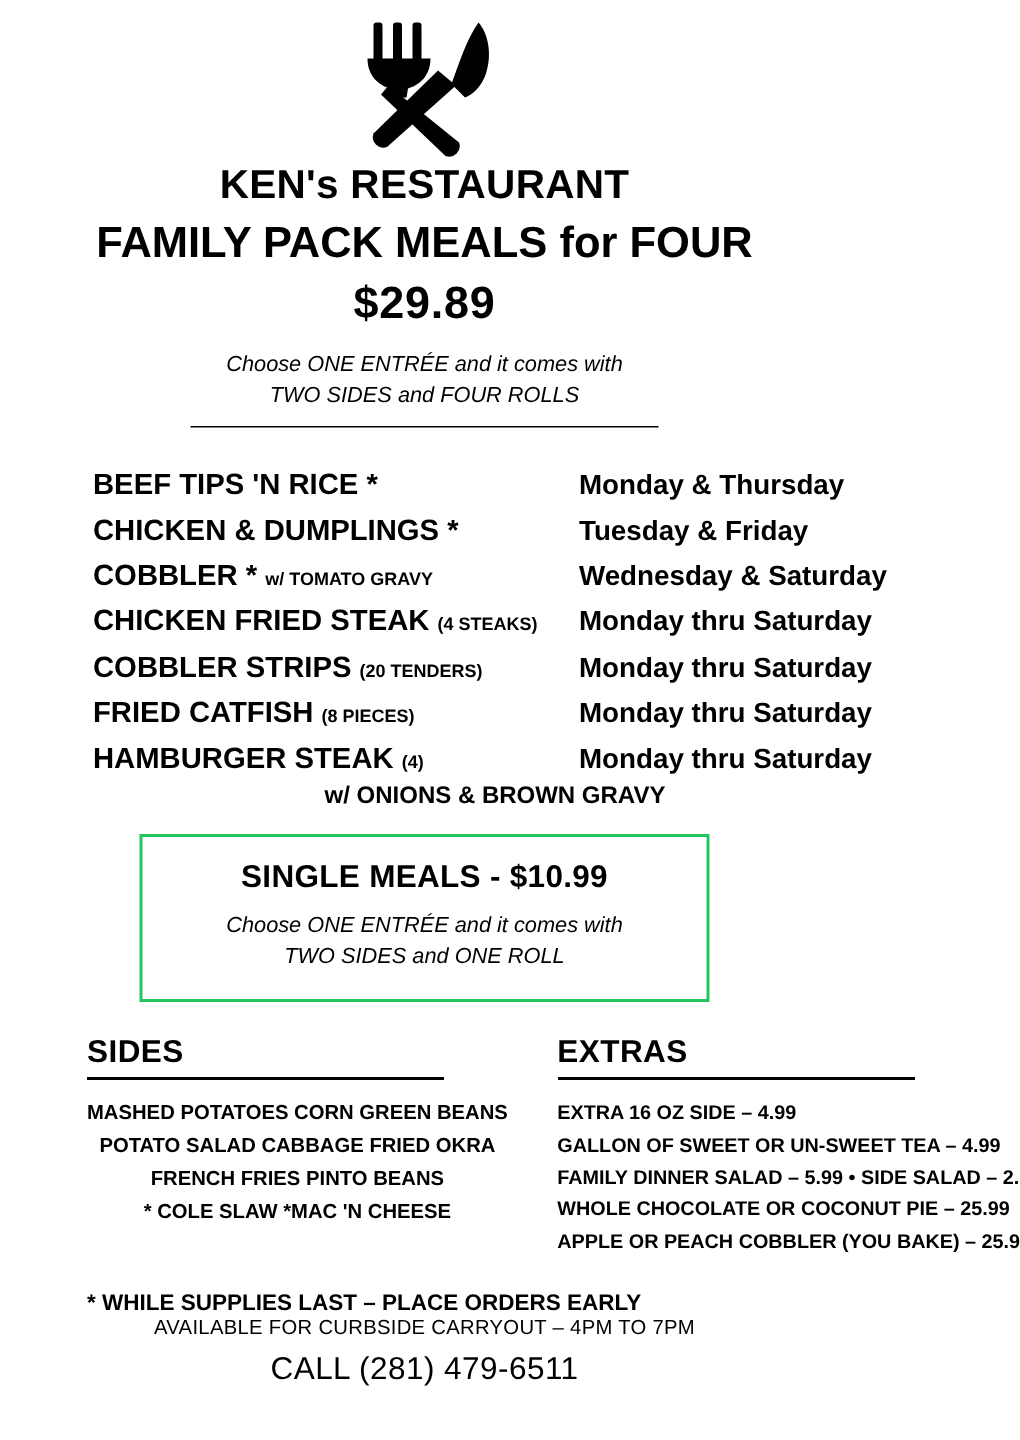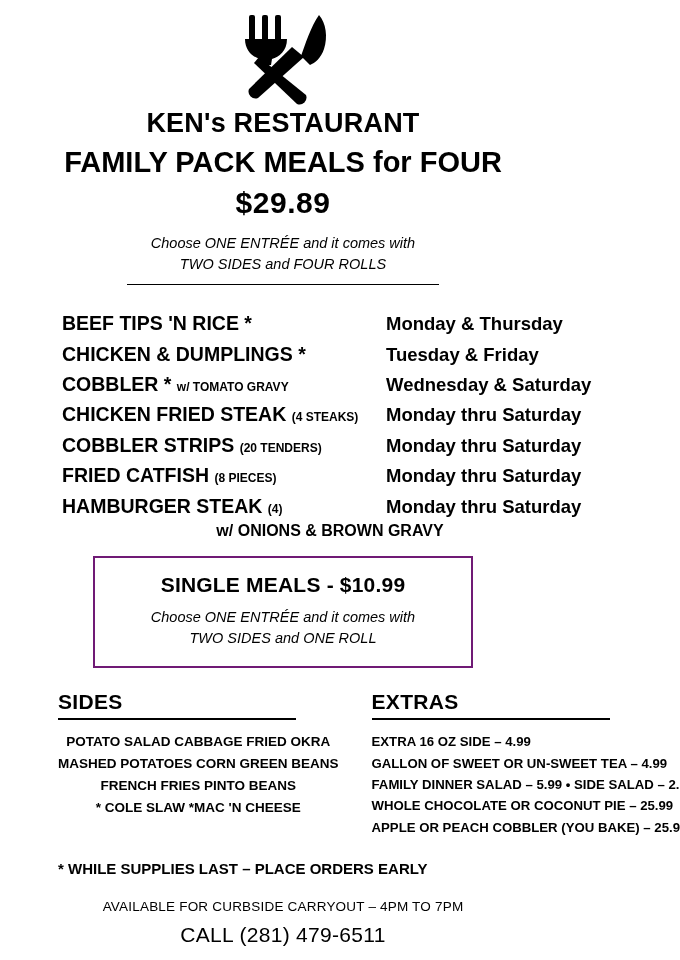--- a/index.html
+++ b/index.html
@@ -104,21 +104,21 @@
     padding-left: 66px;
     margin-top: -4px;
     margin-bottom: 4px;
     text-align: center;
   }
 
   
   .single-box {
     width: 380px;
     margin: 16px auto 0 auto;
-    border: 2px solid #701a75;
+    border: 2px solid #22c55e;
     box-sizing: border-box;
     text-align: center;
     padding: 15px 10px 17px 10px;
   }
   .single-title {
     font-size: 21px;
     font-weight: bold;
     letter-spacing: 0.2px;
   }
   .single-note {
@@ -173,21 +173,20 @@
   .supplies-note {
     font-size: 15px;
     font-weight: bold;
     margin-top: 22px;
     padding-left: 30px;
   }
 
   
   .footer {
     text-align: center;
-    margin-top: 22px;
   }
   .curbside {
     font-size: 13.5px;
     letter-spacing: 0.2px;
   }
   .call {
     font-size: 21px;
     margin-top: 9px;
     letter-spacing: 0.3px;
   }
@@ -295,22 +294,22 @@
       <div>TWO SIDES and ONE ROLL</div>
     </div>
   </div>
 
   <div class="cols">
 
     <div class="col-sides">
       <div class="col-heading">SIDES</div>
       <div class="col-rule sides-rule"></div>
       <div class="sides-list">
+        <div class="sides-line">MASHED POTATOES   CORN   GREEN BEANS</div>
         <div class="sides-line">POTATO SALAD   CABBAGE   FRIED OKRA</div>
-        <div class="sides-line">MASHED POTATOES   CORN   GREEN BEANS</div>
         <div class="sides-line">FRENCH FRIES   PINTO BEANS</div>
         <div class="sides-line">* COLE SLAW   *MAC 'N CHEESE</div>
       </div>
     </div>
 
     <div class="col-extras">
       <div class="col-heading">EXTRAS</div>
       <div class="col-rule extras-rule"></div>
       <div class="extras-list">
         <div class="extras-line">EXTRA 16 OZ SIDE – 4.99</div>

